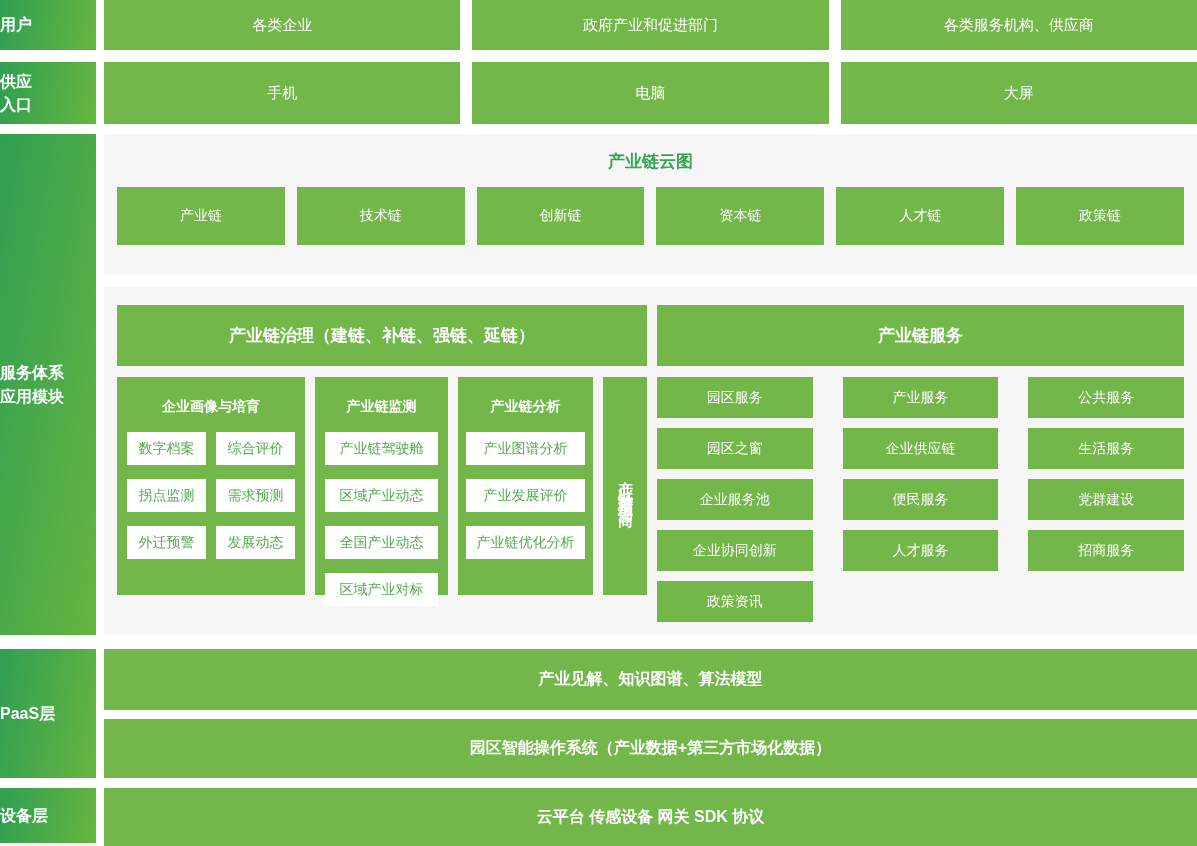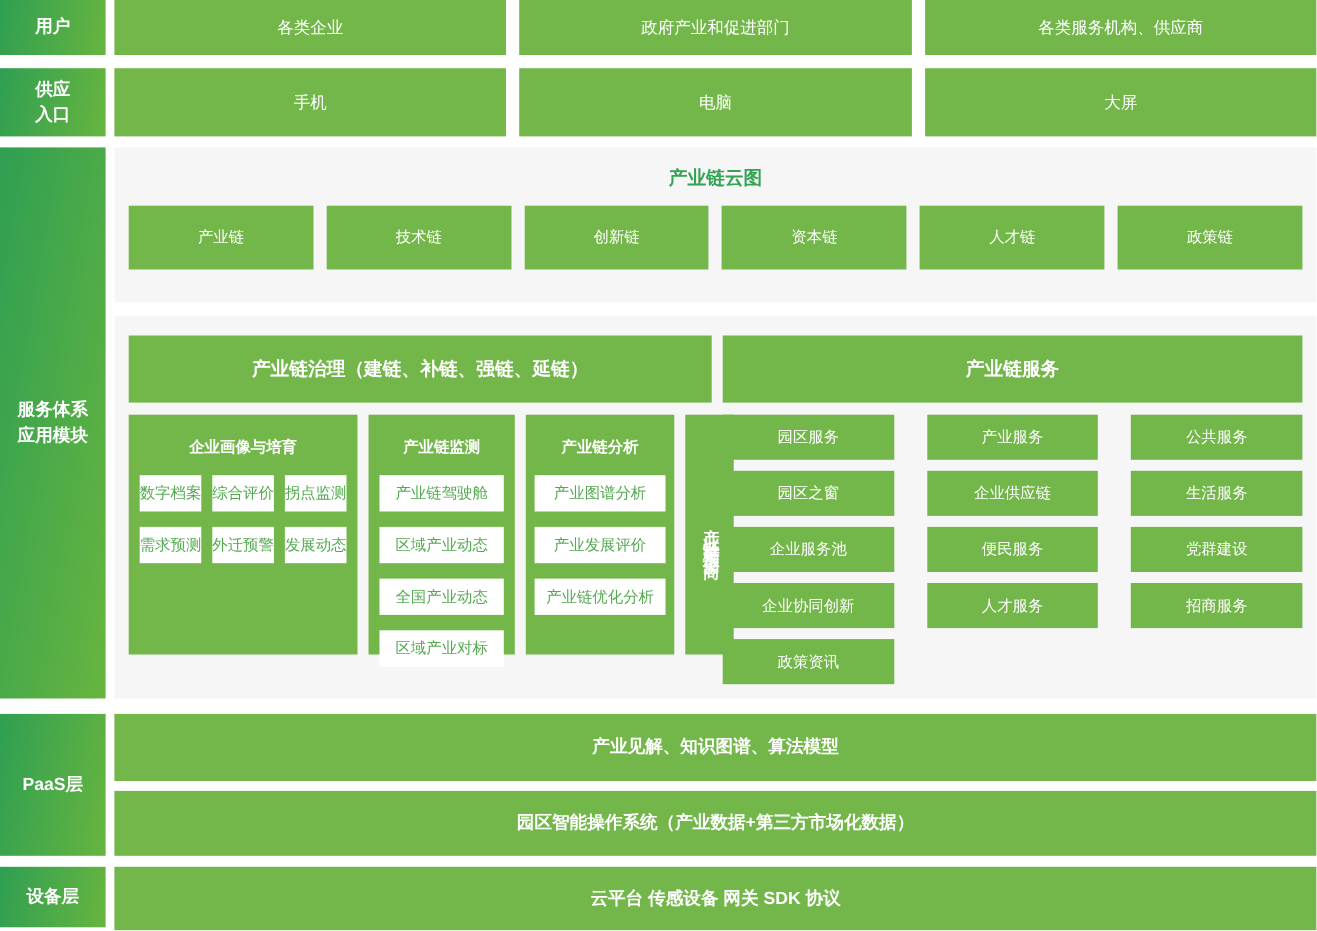--- a/index.html
+++ b/index.html
@@ -14,21 +14,21 @@
   .sec1 { height: 50px; }
   .sec2 { height: 62px; margin-top: 12px; border-radius: 27px; }
   .sec3 { height: 501px; margin-top: 10px; }
   .sec4 { height: 129px; margin-top: 14px; }
   .sec5 { height: 55px; margin-top: 10px; }
 
   .label-col {
     flex: 0 0 96px; width: 96px;
     background: linear-gradient(100deg, #2f9f52 0%, #67b53f 100%);
     color: #fff; font-weight: 700; font-size: 16px;
-    display: flex; flex-direction: column; justify-content: center; align-items: center;
+    display: flex; flex-direction: column; justify-content: center; align-items: flex-start;
     line-height: 1.45; text-align: center;
   }
   .content-col { flex: 1; margin-left: 8px; min-width: 0; }
 
   .gbox {
     background: #73b74b; color: #ffffff;
     display: flex; align-items: center; justify-content: center;
     text-align: center;
   }
 
@@ -46,21 +46,21 @@
   .right-group { flex: 1; min-width: 0; }
   .group-header { height: 61px; font-size: 17px; font-weight: 700; }
 
   .left-cols { display: flex; gap: 10px; margin-top: 11px; height: 218px; }
   .gcol { background: #73b74b; color: #fff; }
   .c1 { flex: 0 0 188px; }
   .c2 { flex: 0 0 133px; }
   .c3 { flex: 0 0 135px; }
   .gcol-title { text-align: center; font-size: 14px; font-weight: 700; margin-top: 21px; }
   .wgrid { display: grid; gap: 14px 10px; padding: 0 10px; margin-top: 16px; grid-auto-rows: 33px; }
-  .wgrid.two { grid-template-columns: 1fr 1fr 1fr; }
+  .wgrid.two { grid-template-columns: 1fr 1fr; }
   .wgrid.one { grid-template-columns: 1fr; }
   .c3 .wgrid { padding: 0 8px; }
   .wbox {
     background: #ffffff; color: #54aa50; font-size: 14px;
     display: flex; align-items: center; justify-content: center; text-align: center;
     white-space: nowrap;
   }
   .vbar {
     flex: 0 0 44px; width: 44px;
     background: #73b74b; color: #fff;

